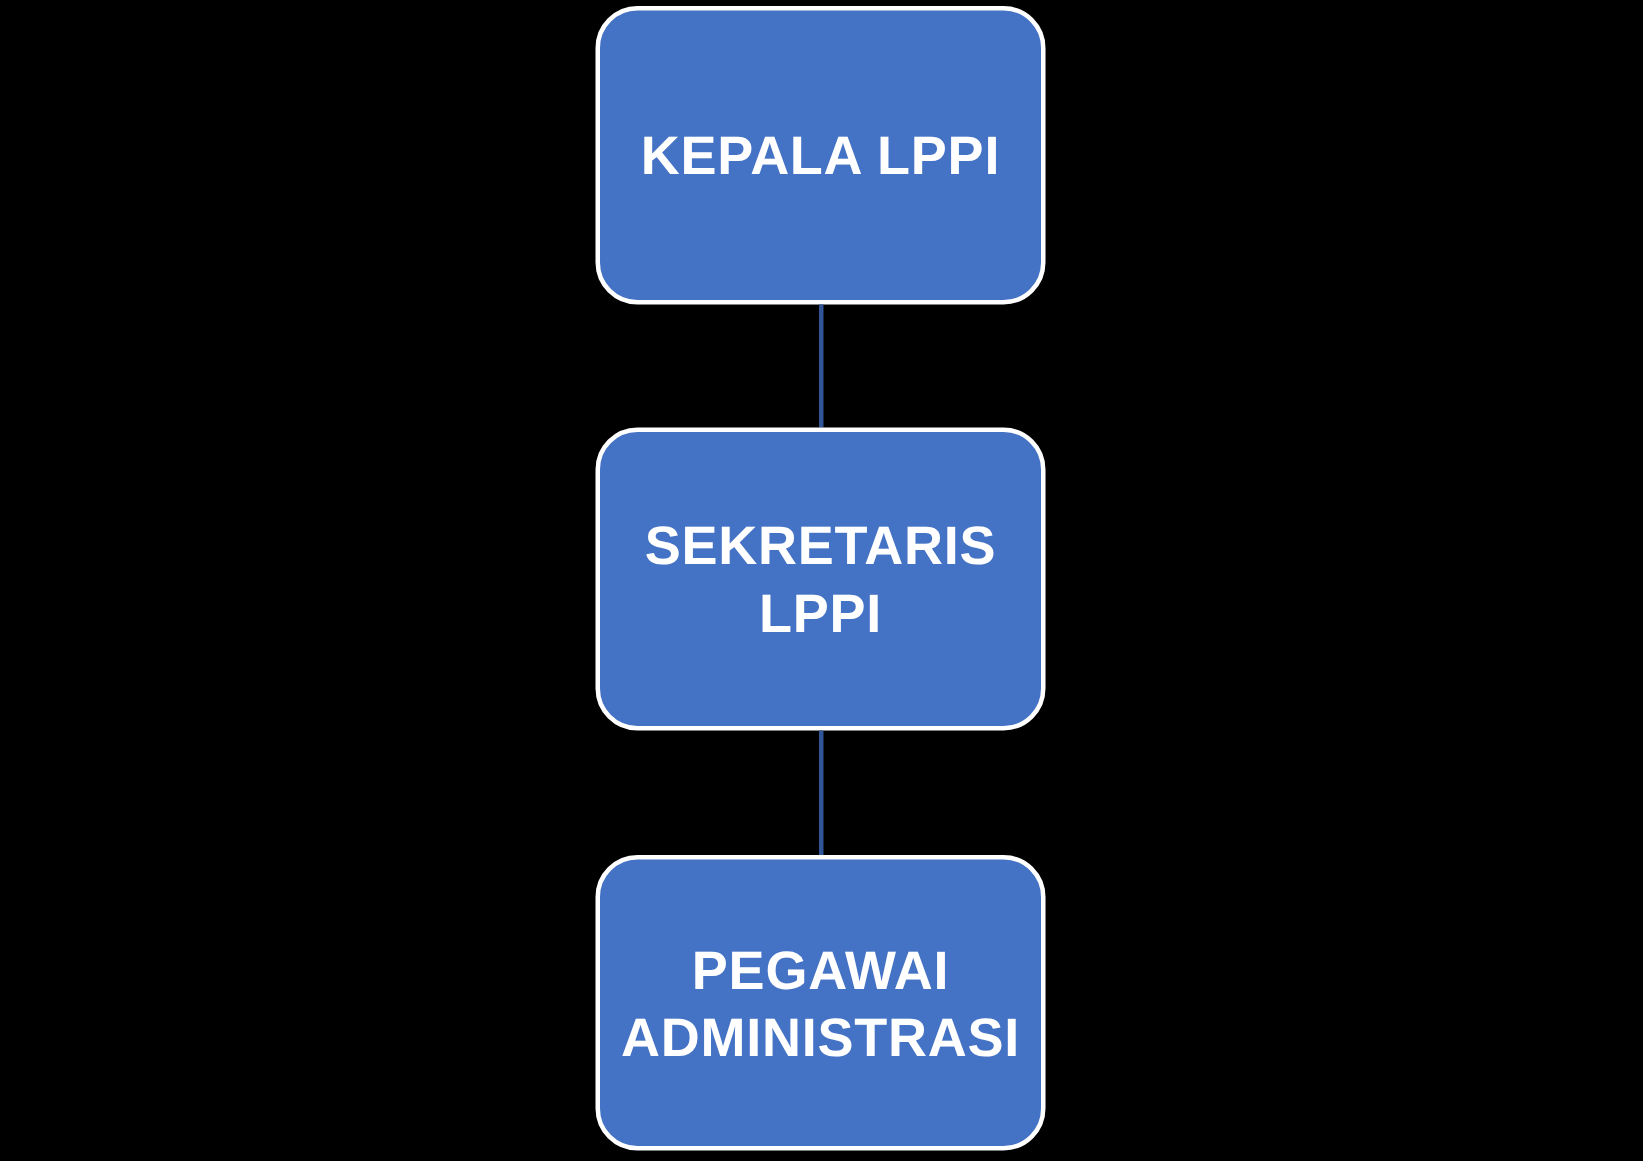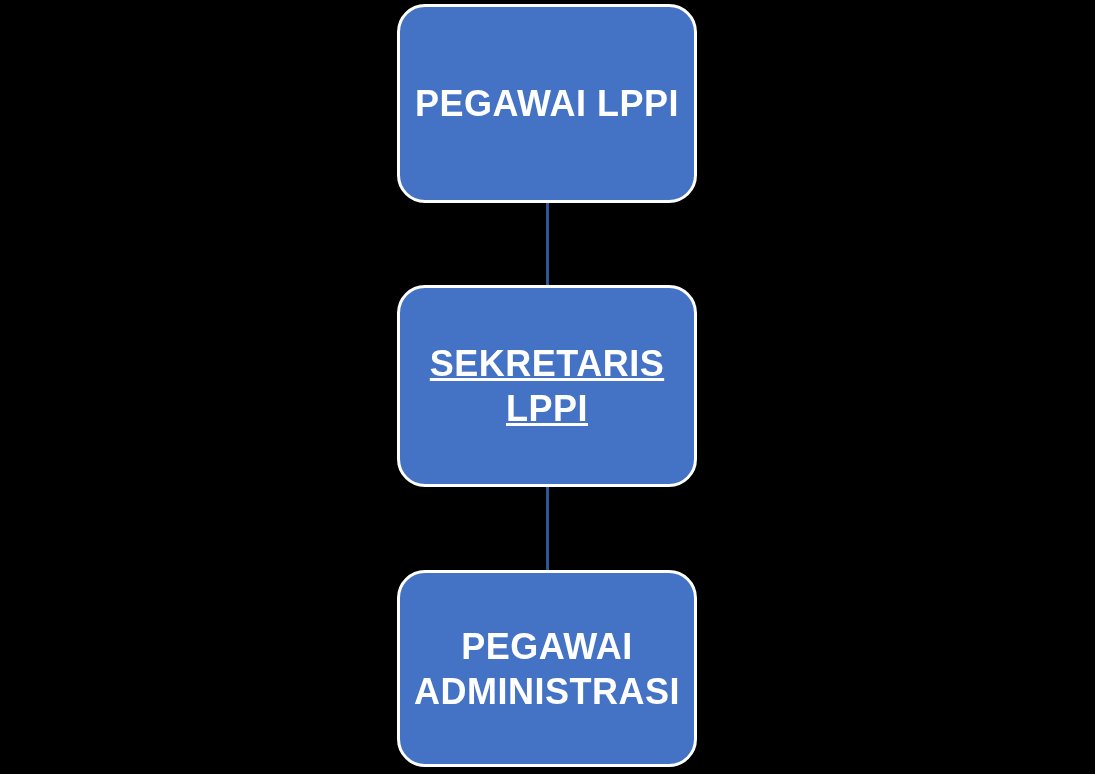--- a/index.html
+++ b/index.html
@@ -28,38 +28,38 @@
     justify-content: center;
     text-align: center;
     color: #FFFFFF;
     font-size: 36px;
     font-weight: bold;
     line-height: 1.25;
     letter-spacing: 0.5px;
     padding: 0 12px;
   }
   .node-1 { top: 4px;   height: 199px; }
-  .node-2 { top: 285px; height: 202px; text-decoration: underline; }
+  .node-2 { top: 285px; height: 202px; }
   .node-3 { top: 570px; height: 197px; justify-content: flex-end; }
   .connector {
     position: absolute;
     left: 546px;
     width: 3px;
     background: #2F5597;
   }
   .conn-1 { top: 203px; height: 82px; }
   .conn-2 { top: 487px; height: 83px; }
 </style>
 </head>
 <body>
 
 <div class="canvas">
 
   <div class="org-node node-1">
-    <span>PEGAWAI LPPI</span>
+    <span>KEPALA LPPI</span>
   </div>
 
   <div class="connector conn-1"></div>
 
   <div class="org-node node-2">
     <span>SEKRETARIS LPPI</span>
   </div>
 
   <div class="connector conn-2"></div>
 

